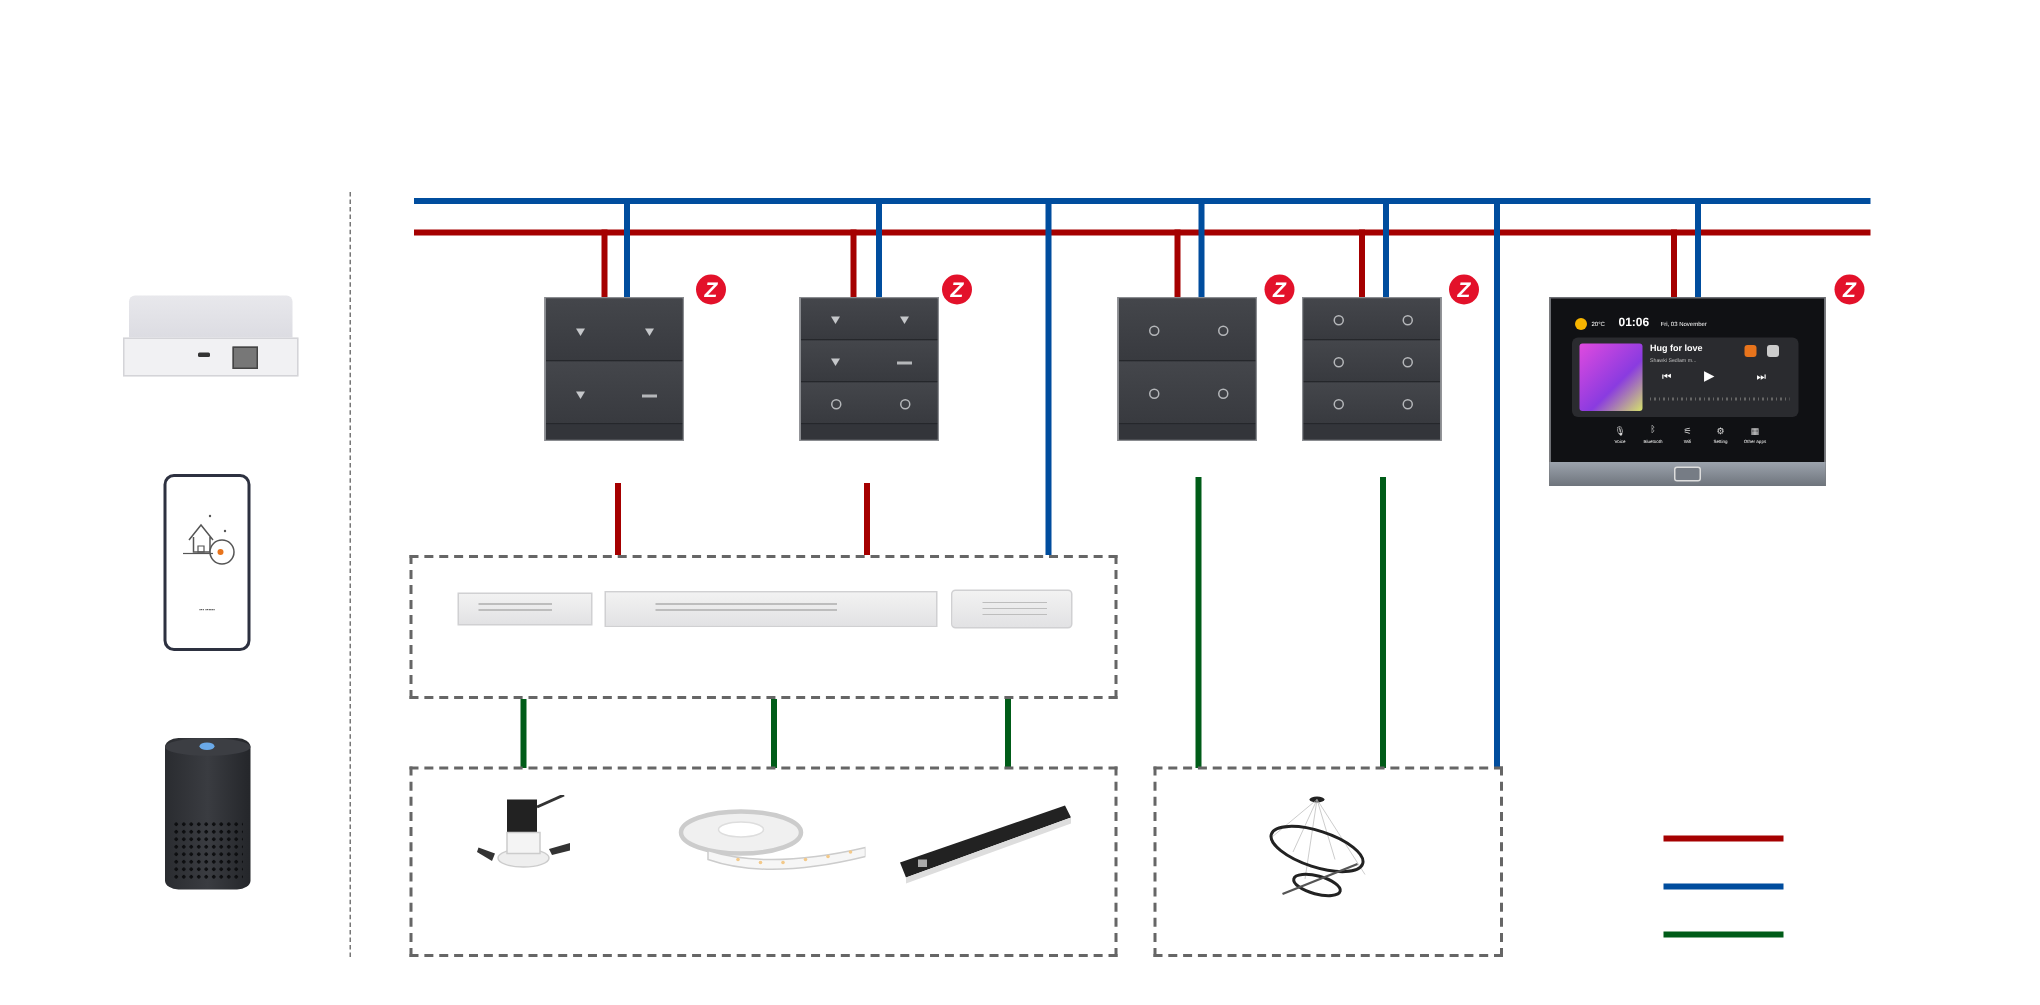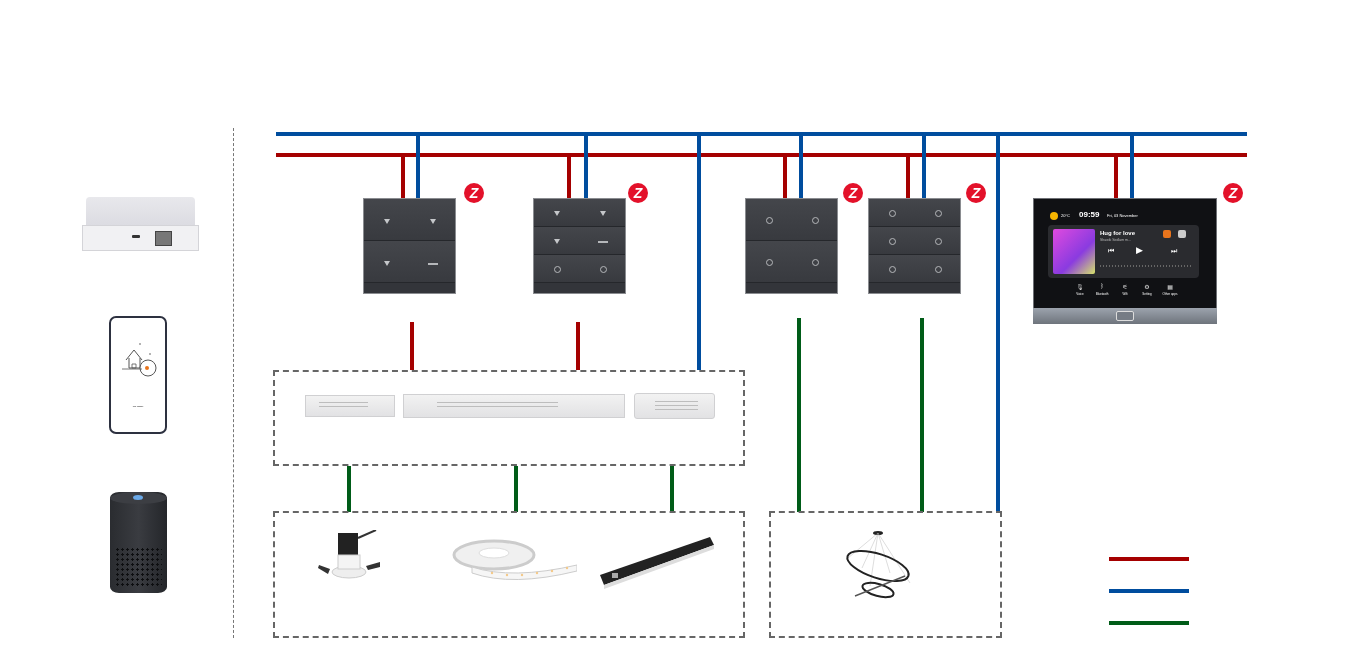--- a/index.html
+++ b/index.html
@@ -156,21 +156,21 @@
       <span class="btn" style="left:20px;top:11px;"></span>
       <span class="btn" style="left:66px;top:11px;"></span>
     </div>
   <div class="row"></div>
 </div>
 <div class="zigbee" style="left:966px;top:183px;">Z</div>
 
 <div class="display">
   <div class="sun"></div>
   <span class="ui-text" style="left:27px;top:14px;font-size:4px;">20°C</span>
-  <span class="ui-text" style="left:45px;top:11px;font-size:8px;font-weight:bold;">09:59</span>
+  <span class="ui-text" style="left:45px;top:11px;font-size:8px;font-weight:bold;">01:06</span>
   <span class="ui-text" style="left:73px;top:14px;font-size:4px;">Fri, 03 November</span>
   <div class="card">
     <div class="art"></div>
     <span class="ui-text" style="left:52px;top:5px;font-size:6px;font-weight:bold;">Hug for love</span>
     <span class="ui-text" style="left:52px;top:13px;font-size:3.5px;color:#bbb;">Shawki Sedlam m...</span>
     <span class="app-icon" style="left:115px;top:5px;background:#e8741c;"></span>
     <span class="app-icon" style="left:130px;top:5px;background:#ccc;"></span>
     <span class="bar-ctrl" style="left:60px;top:22px;font-size:7px;">⏮</span>
     <span class="bar-ctrl" style="left:88px;top:20px;">▶</span>
     <span class="bar-ctrl" style="left:123px;top:22px;font-size:7px;">⏭</span>

